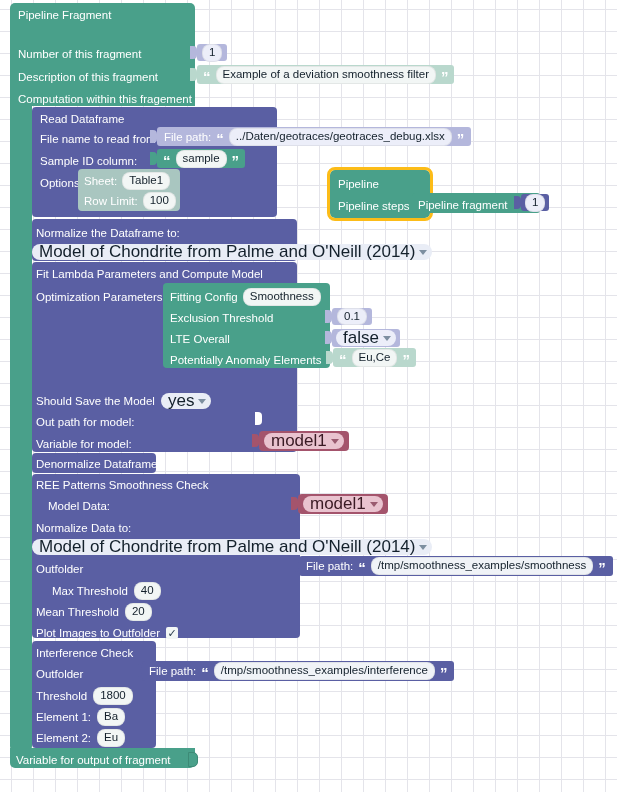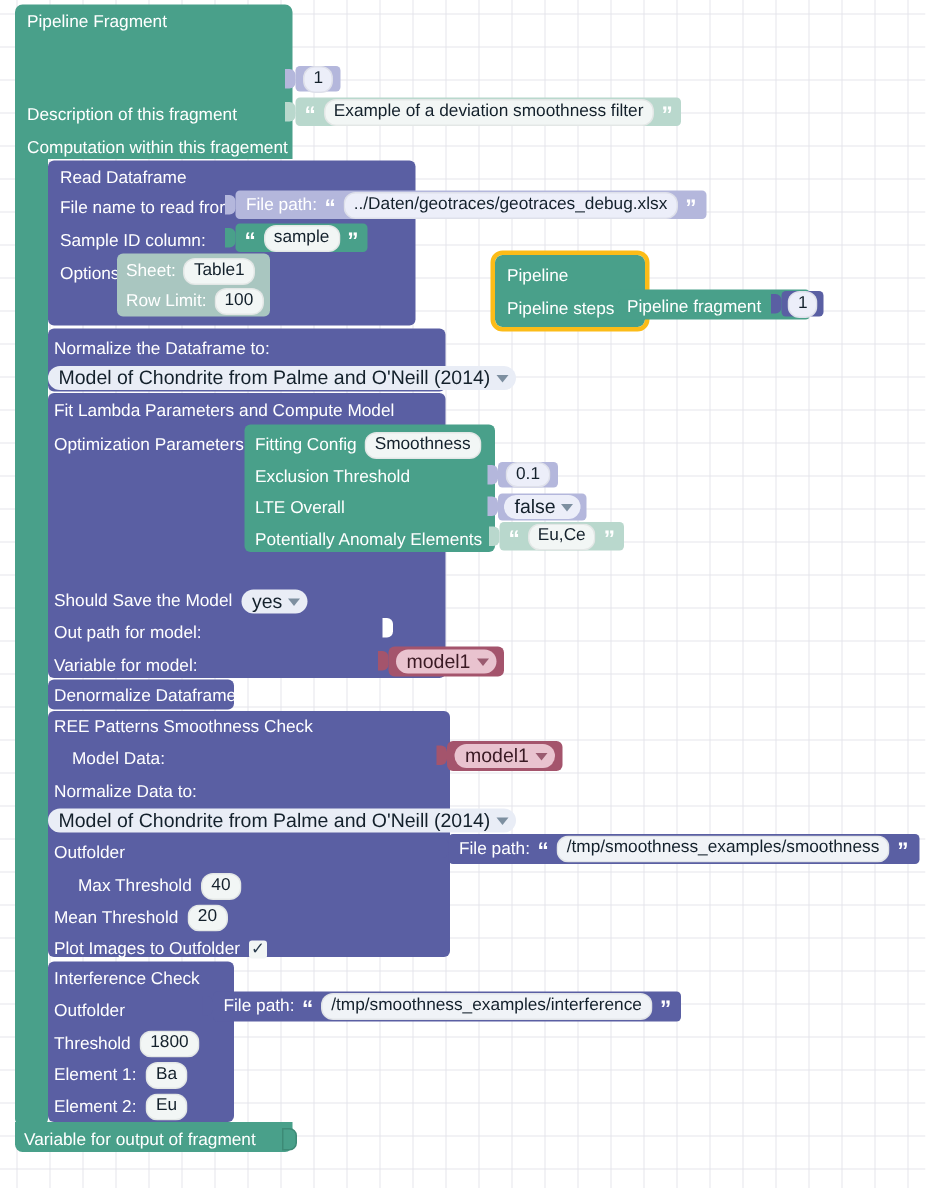--- a/index.html
+++ b/index.html
@@ -75,21 +75,21 @@
 
   
   .dd {
     display: inline-flex;
     align-items: center;
     gap: 4px;
     background: #f2f6f5;
     color: #13202b;
     border-radius: 8px;
     padding: 1px 5px 2px 7px;
-    font-size: 13px;
+    font-size: 17px;
     line-height: 13px;
   }
   .dd.wide { background:#e9edf6; }
   .dd.pinkf { background:#e9c3cf; color:#3a1a24; }
   .caret {
     width: 0; height: 0;
     border-left: 4px solid transparent;
     border-right: 4px solid transparent;
     border-top: 5px solid #7d8fa0;
     display:inline-block;
@@ -157,20 +157,23 @@
   <div class="blk blk-teal" style="left:10px; top:3px; width:185px; height:103px; border-radius:5px 5px 0 0;"></div>
 
   <div class="blk root-spine" style="left:10px; top:100px; width:22px; height:650px;"></div>
 
   <div class="blk blk-teal" style="left:10px; top:748px; width:185px; height:20px; border-radius:0 0 5px 5px;"></div>
 
   <div class="row" style="left:18px; top:6px;">
     <span class="lbl">Pipeline Fragment</span>
   </div>
 
+  <div class="row" style="left:18px; top:45px;">
+    <span class="lbl">Number of this fragment</span>
+  </div>
   <div class="row" style="left:190px; top:44px;">
     <span class="plug plug-lav"></span>
     <span class="blk-lav" style="display:inline-flex;align-items:center;height:17px;padding:0 5px;border-radius:3px;">
       <span class="field lav">1</span>
     </span>
   </div>
 
   <div class="row" style="left:18px; top:68px;">
     <span class="lbl">Description of this fragment</span>
   </div>

